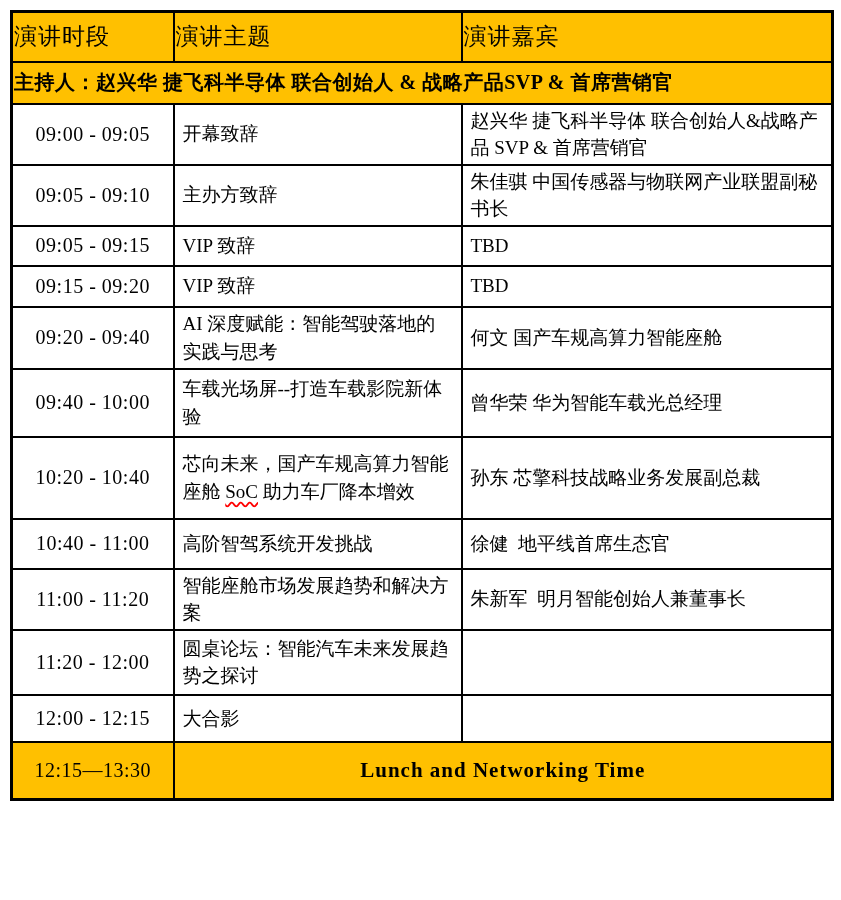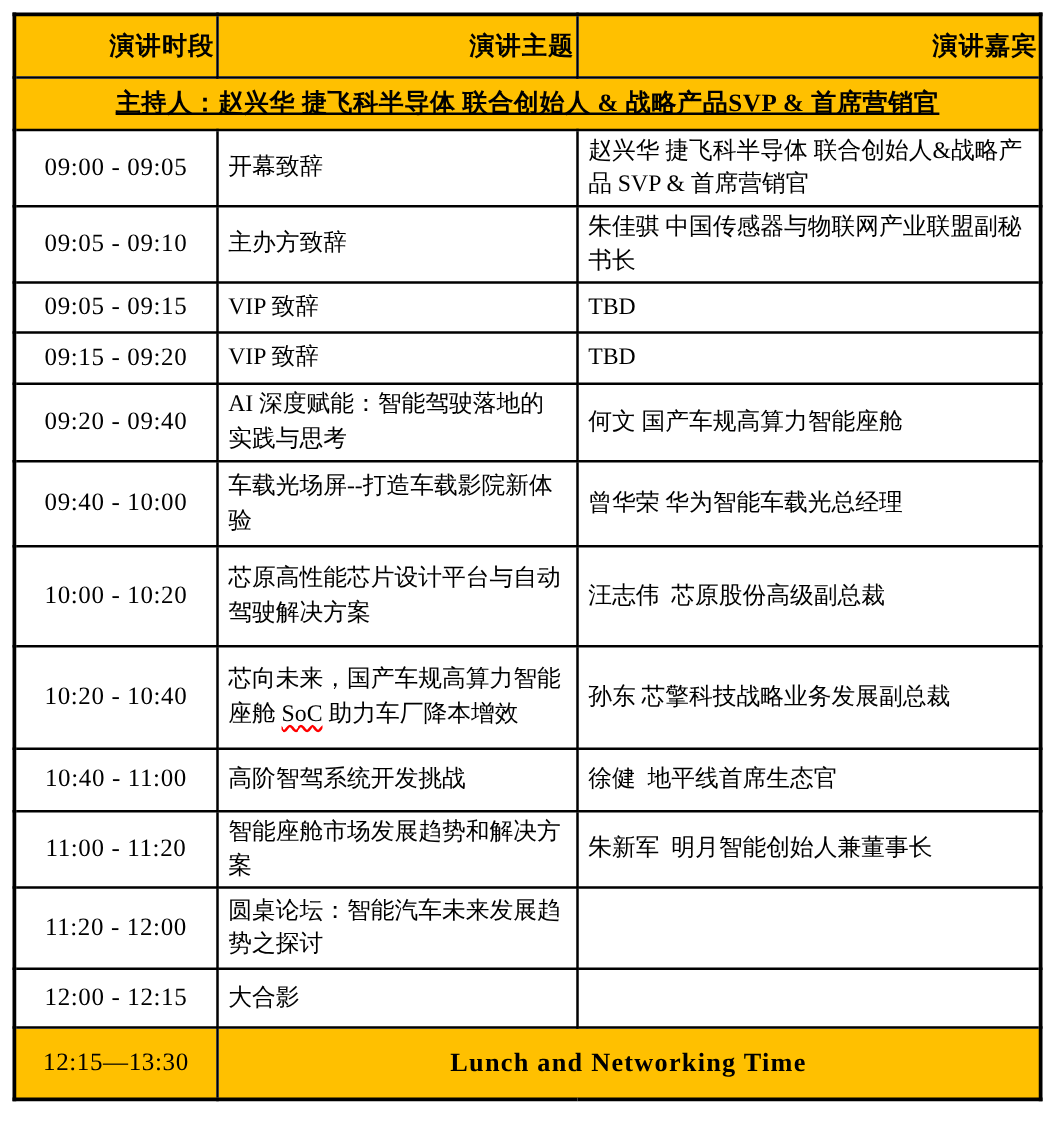--- a/index.html
+++ b/index.html
@@ -23,32 +23,31 @@
     border: 3px solid #000000;
   }
   .schedule th, .schedule td {
     border: 2px solid #000000;
     box-sizing: border-box;
     vertical-align: middle;
     overflow: hidden;
   }
   .schedule thead th {
     height: 50px;
-    font-size: 20px;
-    font-weight: bold;
-    text-align: right;
+    font-size: 23px;
+    font-weight: normal;
+    text-align: left;
     letter-spacing: 1px;
   }
   tr.host-row td {
     height: 42px;
     font-size: 20px;
     font-weight: bold;
-    text-align: center;
+    text-align: left;
     letter-spacing: 0.5px;
-    text-decoration: underline;
   }
   td.time {
     text-align: center;
     font-size: 20px;
     white-space: nowrap;
     letter-spacing: 0.5px;
   }
   td.topic, td.guest {
     text-align: left;
     padding: 2px 8px;
@@ -117,25 +116,20 @@
         <tr style="height: 62px;">
           <td class="time">09:20 - 09:40</td>
           <td class="topic">AI 深度赋能：智能驾驶落地的实践与思考</td>
           <td class="guest">何文 国产车规高算力智能座舱</td>
         </tr>
         <tr style="height: 68px; margin-top: 16px;">
           <td class="time">09:40 - 10:00</td>
           <td class="topic">车载光场屏--打造车载影院新体验</td>
           <td class="guest">曾华荣 华为智能车载光总经理</td>
         </tr>
-        <tr style="height: 80px;">
-          <td class="time">10:00 - 10:20</td>
-          <td class="topic">芯原高性能芯片设计平台与自动驾驶解决方案</td>
-          <td class="guest">汪志伟  芯原股份高级副总裁</td>
-        </tr>
         <tr style="height: 82px; margin-top: 40px;">
           <td class="time">10:20 - 10:40</td>
           <td class="topic"><span>芯向未来，国产车规高算力智能座舱 </span><span class="squiggle">SoC</span><span> 助力车厂降本增效</span></td>
           <td class="guest">孙东 芯擎科技战略业务发展副总裁</td>
         </tr>
         <tr style="height: 50px; margin-top: 20px;">
           <td class="time">10:40 - 11:00</td>
           <td class="topic">高阶智驾系统开发挑战</td>
           <td class="guest">徐健  地平线首席生态官</td>
         </tr>

